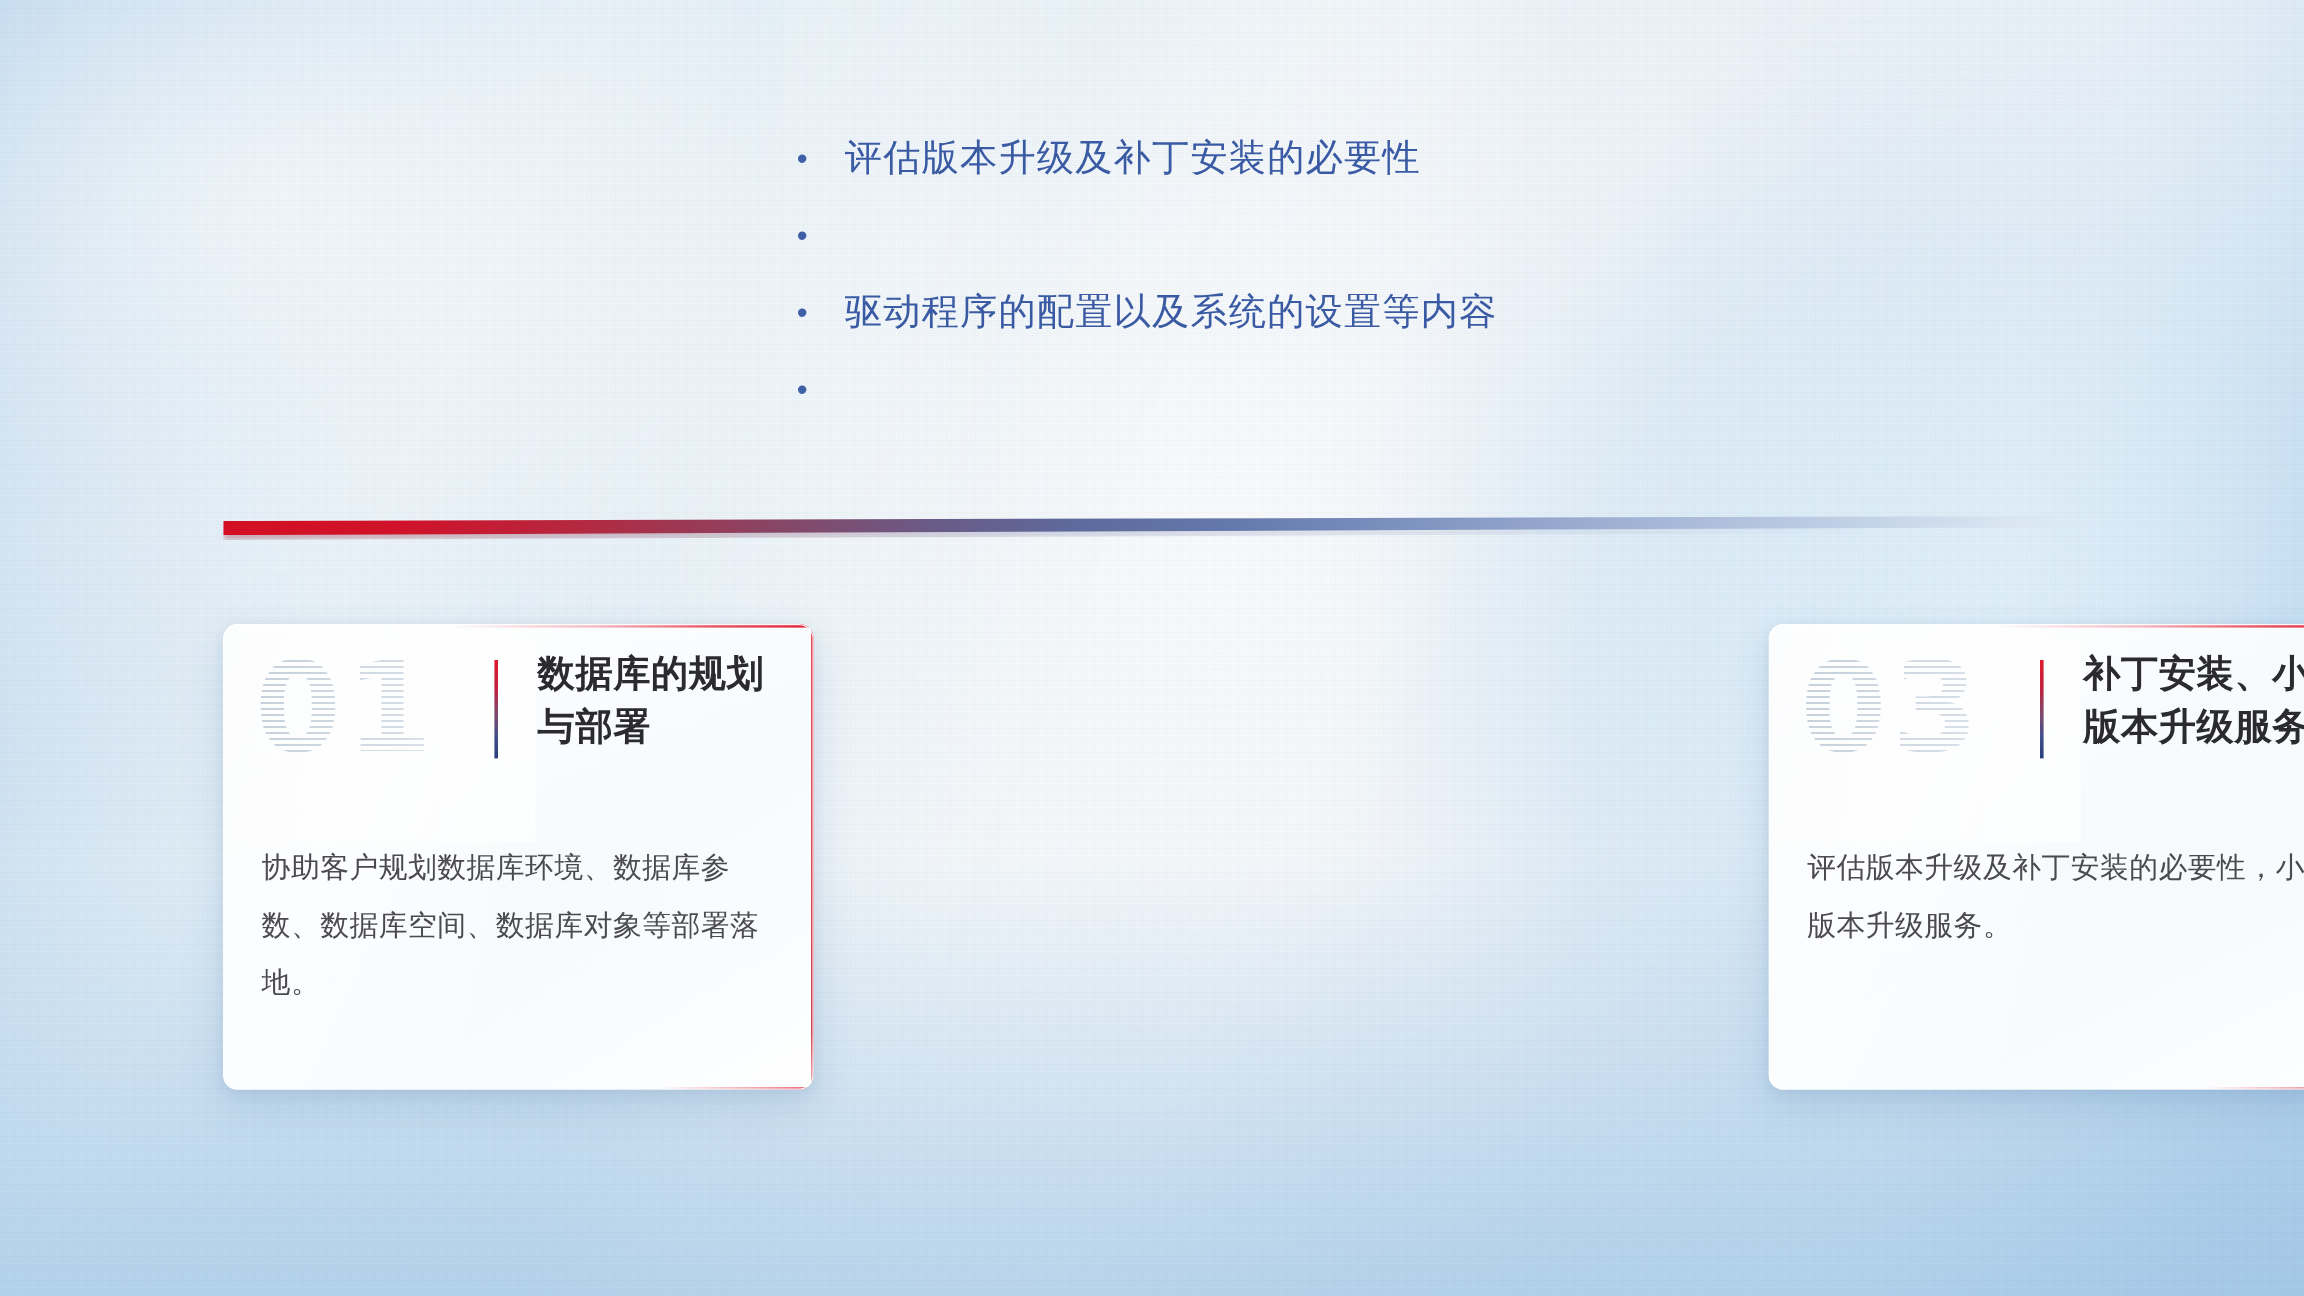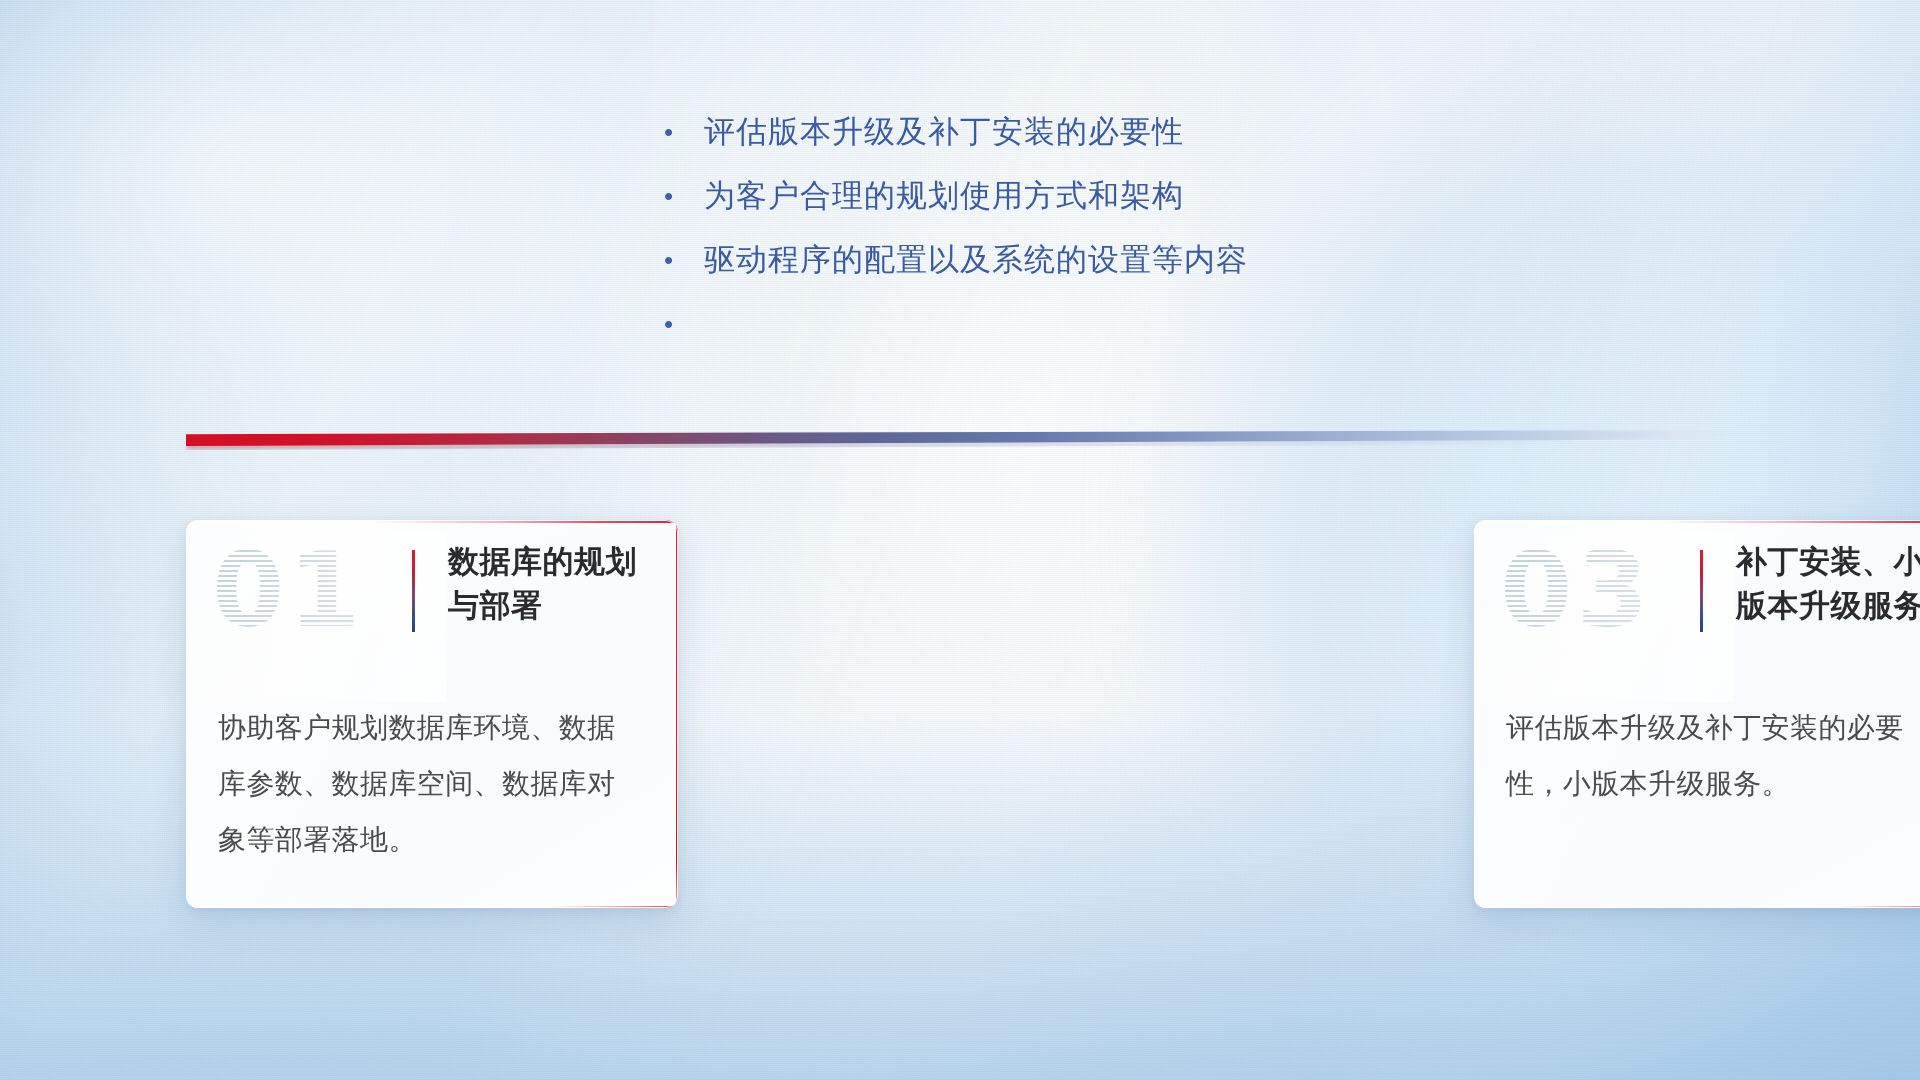--- a/index.html
+++ b/index.html
@@ -202,21 +202,21 @@
     font-size:31px;line-height:1.42;
     font-weight:700;
     color:#2b2b2f;
     letter-spacing:.5px;
   }
 
   
   .card-body{
     position:absolute;left:32px;top:180px;
     width:424px;
-    font-size:28px;line-height:2.0;
+    font-size:24px;line-height:2.0;
     color:#4a4a4f;
     letter-spacing:.4px;
   }
 </style>
 </head>
 <body>
 
 <div id="stage">
 
   <div class="bg-base"></div>
@@ -232,21 +232,20 @@
 
   <div id="bullets">
 
     <div class="bullet-row">
       <span class="bullet-dot">•</span>
       <span class="bullet-text">评估版本升级及补丁安装的必要性</span>
     </div>
 
     <div class="bullet-row">
       <span class="bullet-dot">•</span>
-      <span class="bullet-text">为客户合理的规划使用方式和架构</span>
     </div>
 
     <div class="bullet-row">
       <span class="bullet-dot">•</span>
       <span class="bullet-text">驱动程序的配置以及系统的设置等内容</span>
     </div>
 
     <div class="bullet-row">
       <span class="bullet-dot">•</span>
     </div>

